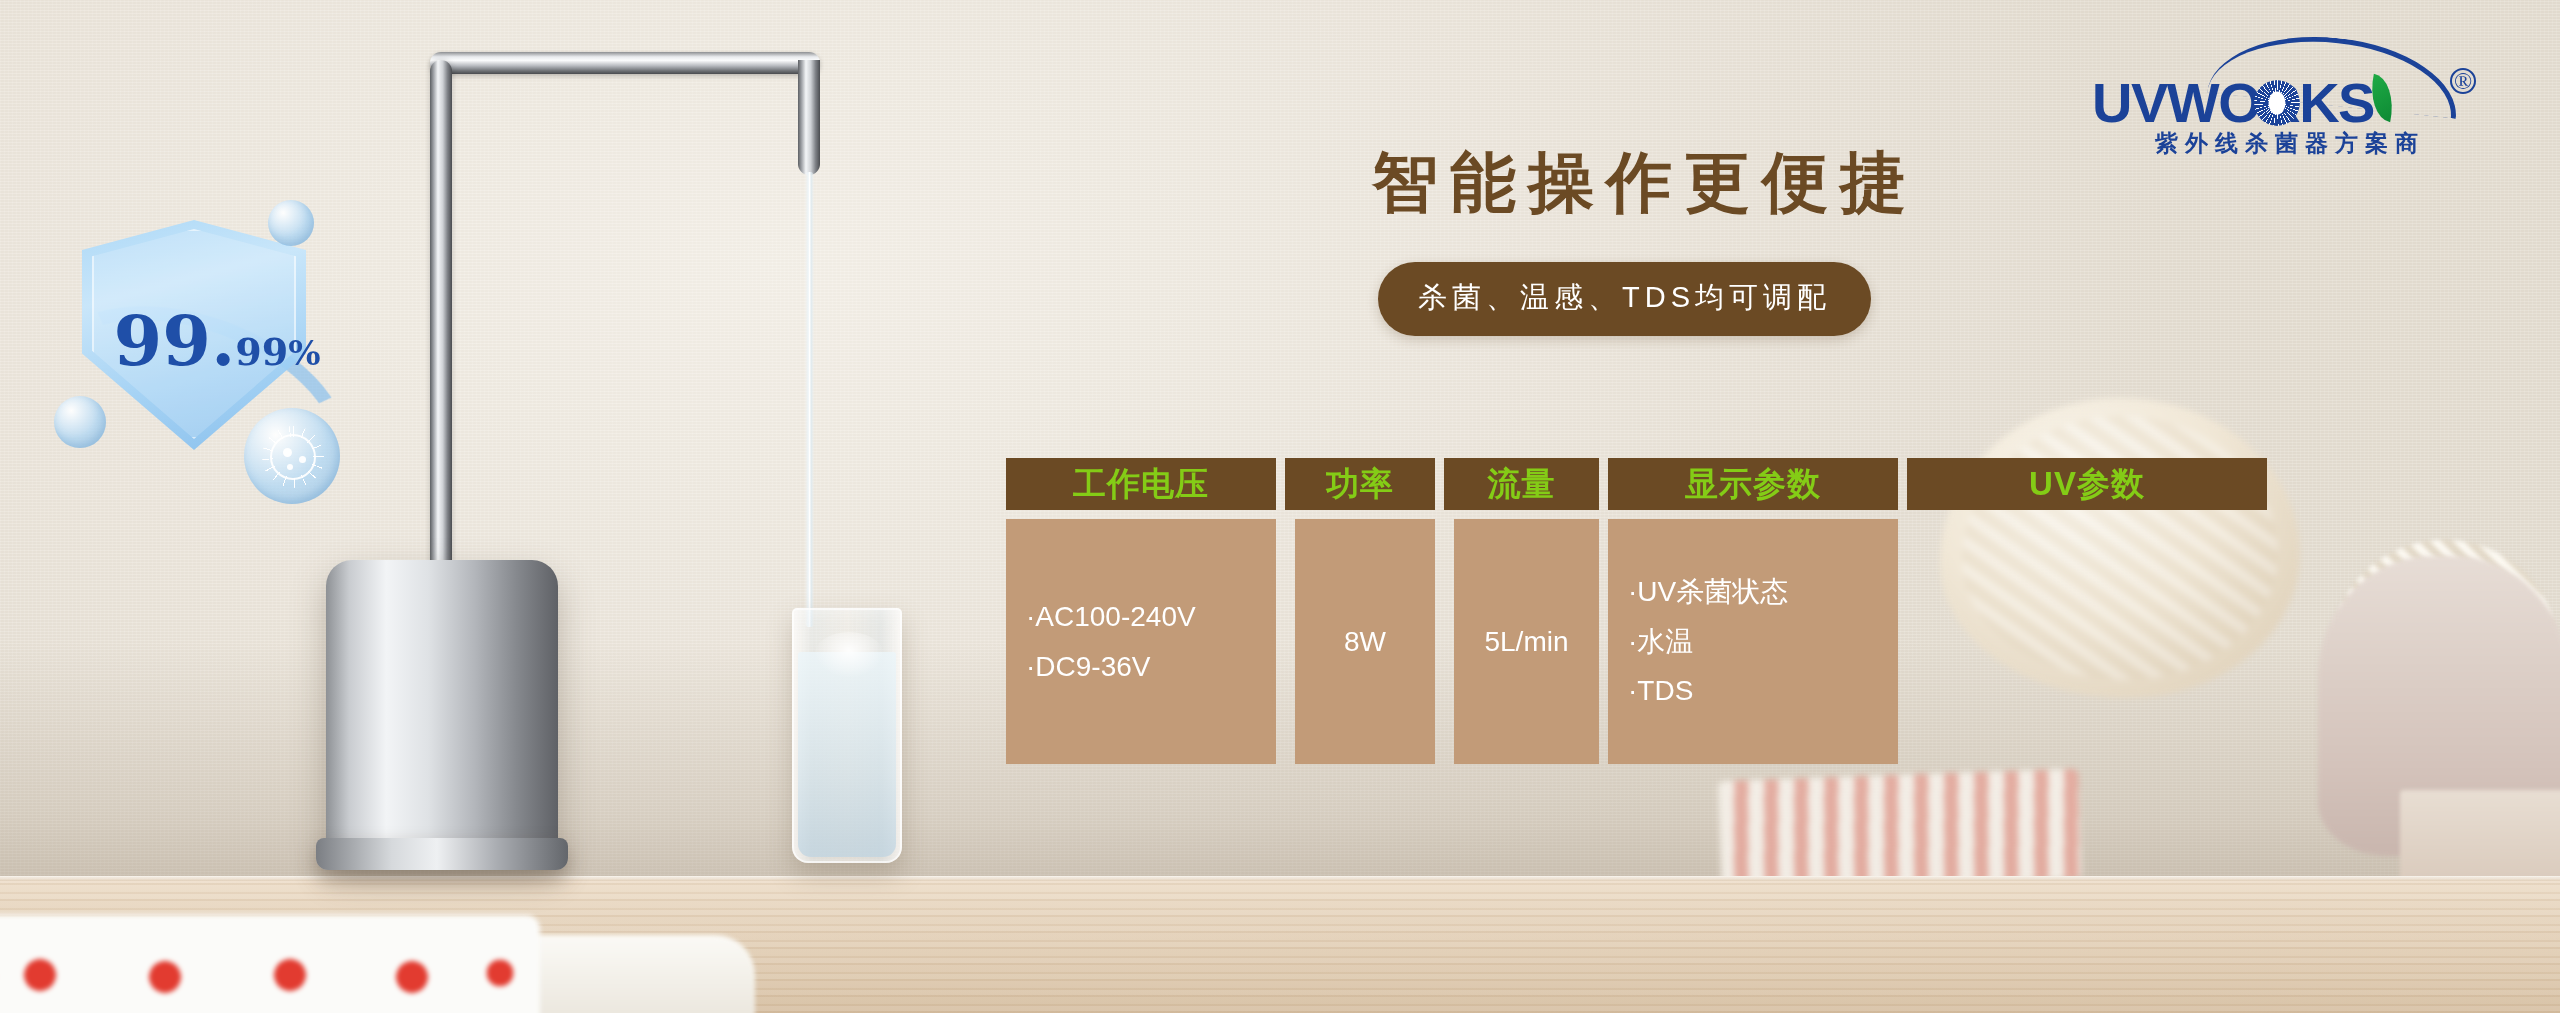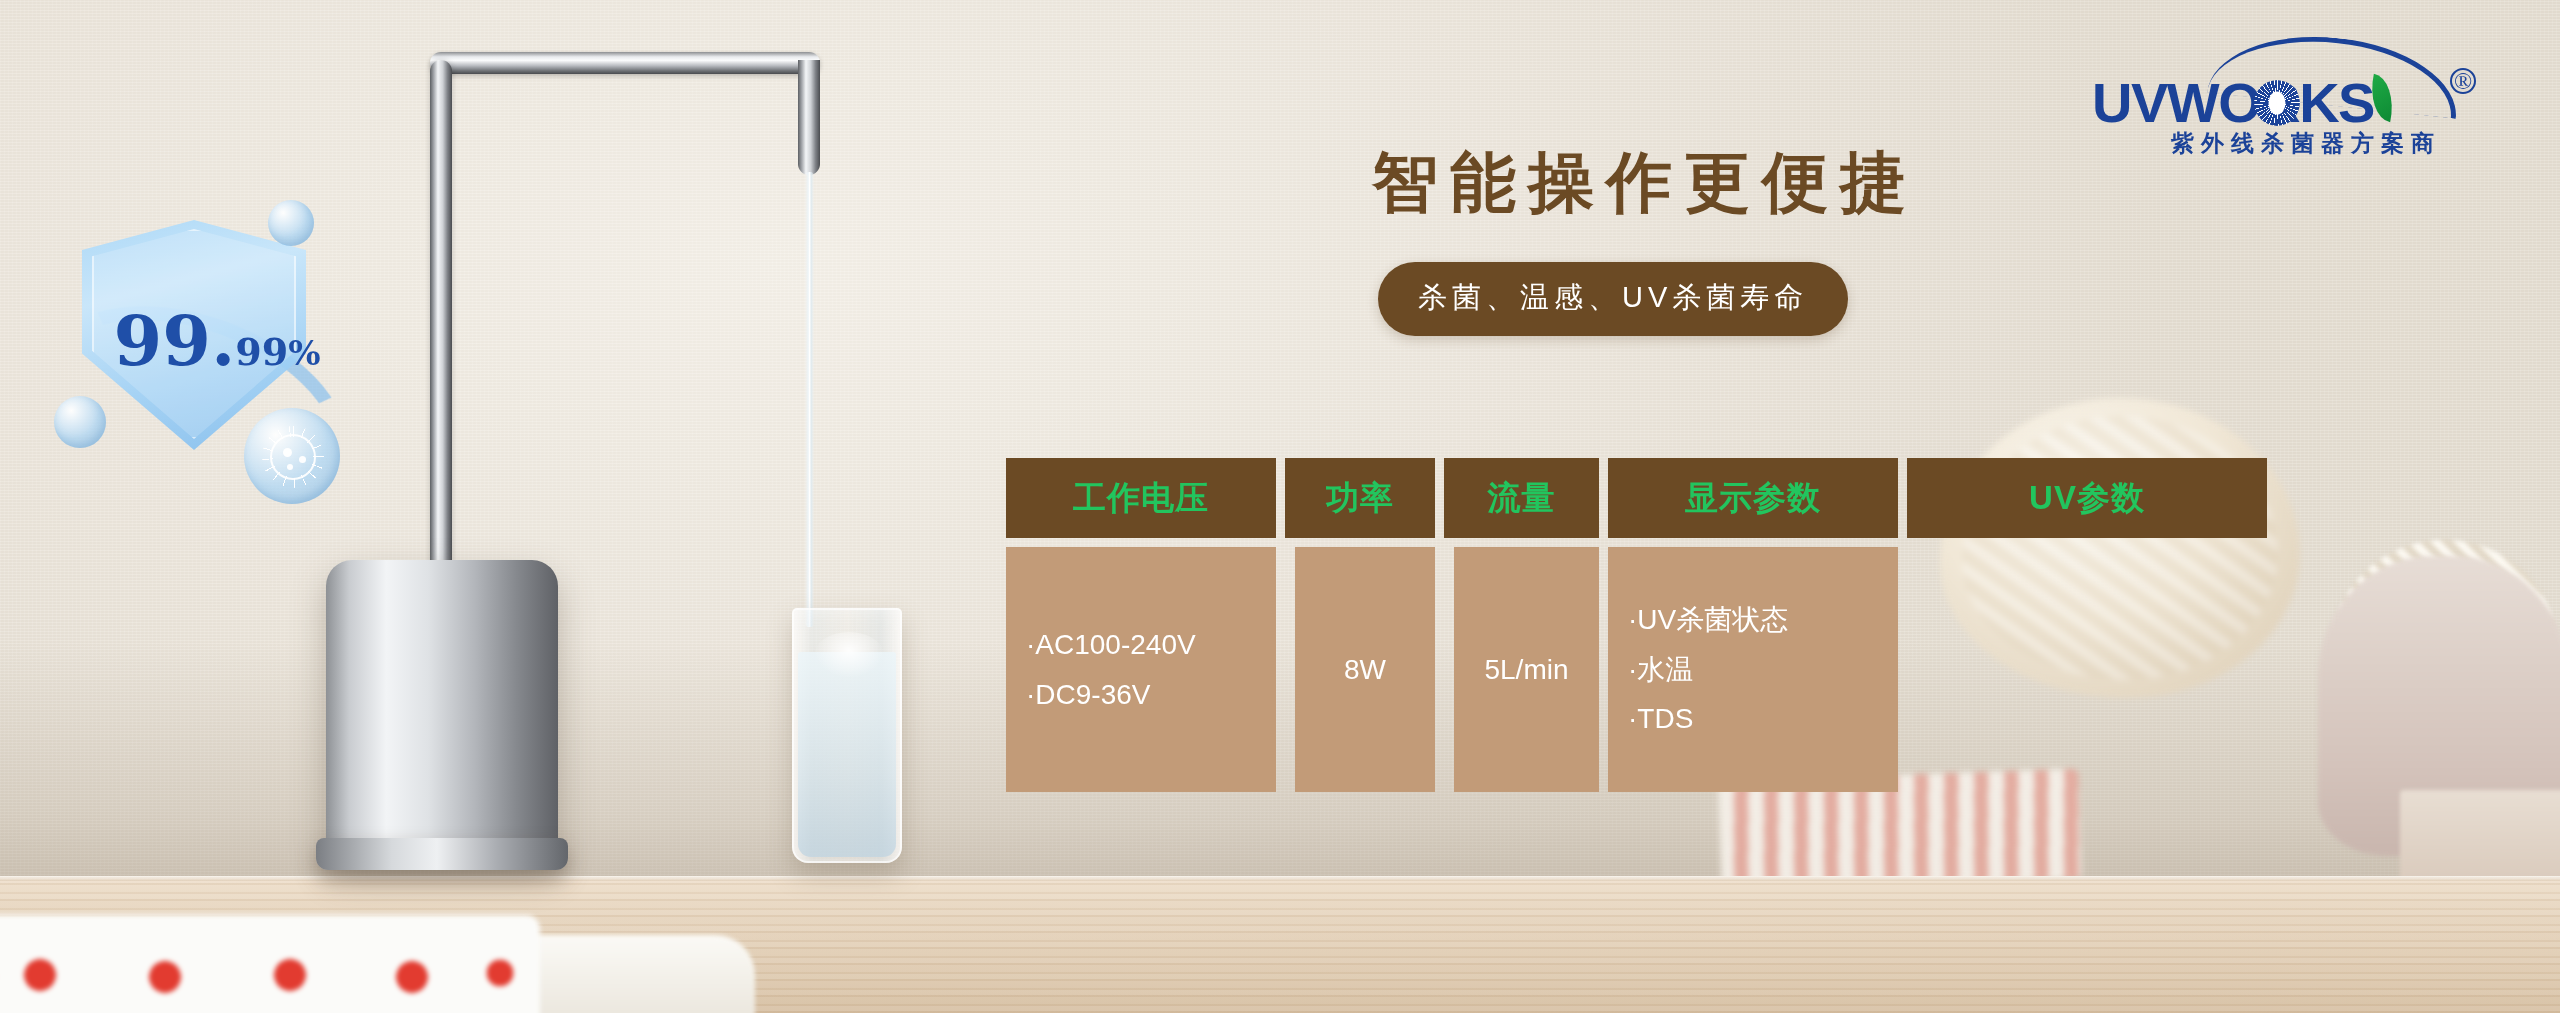--- a/index.html
+++ b/index.html
@@ -265,35 +265,35 @@
     border-radius:0 100% 0 100%;
     transform:rotate(12deg);
   }
   .logo-reg {
     position:absolute; left:362px; top:32px;
     font-size:24px; color:#1b4298;
     width:26px; height:26px; border:2px solid #1b4298; border-radius:50%;
     text-align:center; line-height:22px; font-family:"Liberation Serif",serif;
   }
   .logo-sub {
-    position:absolute; left:23px; top:92px; width:390px;
+    position:absolute; left:7px; top:92px; width:390px;
     text-align:center;
     font-size:23px; color:#1b4298; letter-spacing:7px; font-weight:600;
   }
 
   
   .spec-table {
     position:absolute; left:1006px; top:458px;
     display:grid;
     grid-template-columns:270px 150px 155px 290px 360px;
     gap:9px;
   }
   .sp-head {
-    background:#6b4a24; color:#22c55e;
-    height:80px; display:flex; align-items:center; justify-content:center;
+    background:#6b4a24; color:#84cc16;
+    height:52px; display:flex; align-items:center; justify-content:center;
     font-size:33px; font-weight:bold; letter-spacing:1px;
   }
   .sp-body {
     background:#c29b78; color:#fff;
     min-height:245px;
     display:flex; flex-direction:column; justify-content:center;
     padding:10px 20px;
     font-size:28px; line-height:1.78;
   }
   .sp-body.center { align-items:center; justify-content:center;margin-left:10px; }
@@ -347,21 +347,21 @@
   <div class="bubble b2"></div>
   <div class="bubble b3"></div>
   <div class="germ">
     <span class="eye e1"></span>
       <span class="eye e2"></span>
       <span class="eye e3"></span>
   </div>
 </div>
 
 <div class="headline">智能操作更便捷</div>
-<div class="pill">杀菌、温感、UV杀菌寿命</div>
+<div class="pill">杀菌、温感、TDS均可调配</div>
 
 <div class="logo">
   <div class="logo-arc"></div>
   <div class="logo-wordmark">UVWORKS</div>
   <div class="logo-sun"></div>
   <div class="logo-leaf"></div>
   <div class="logo-reg">®</div>
   <div class="logo-sub">紫外线杀菌器方案商</div>
 </div>
 

